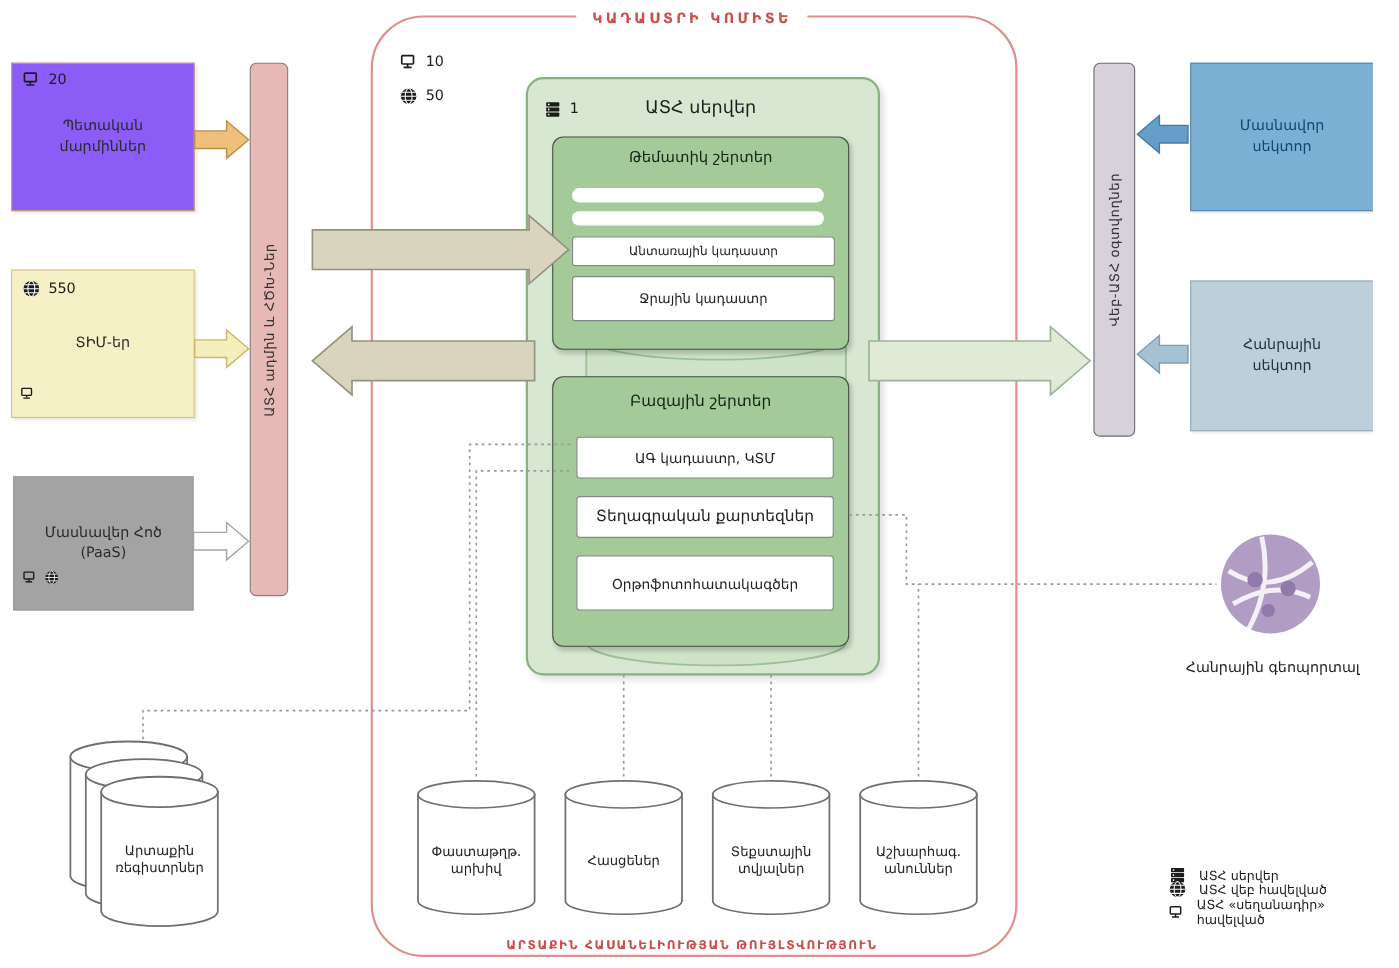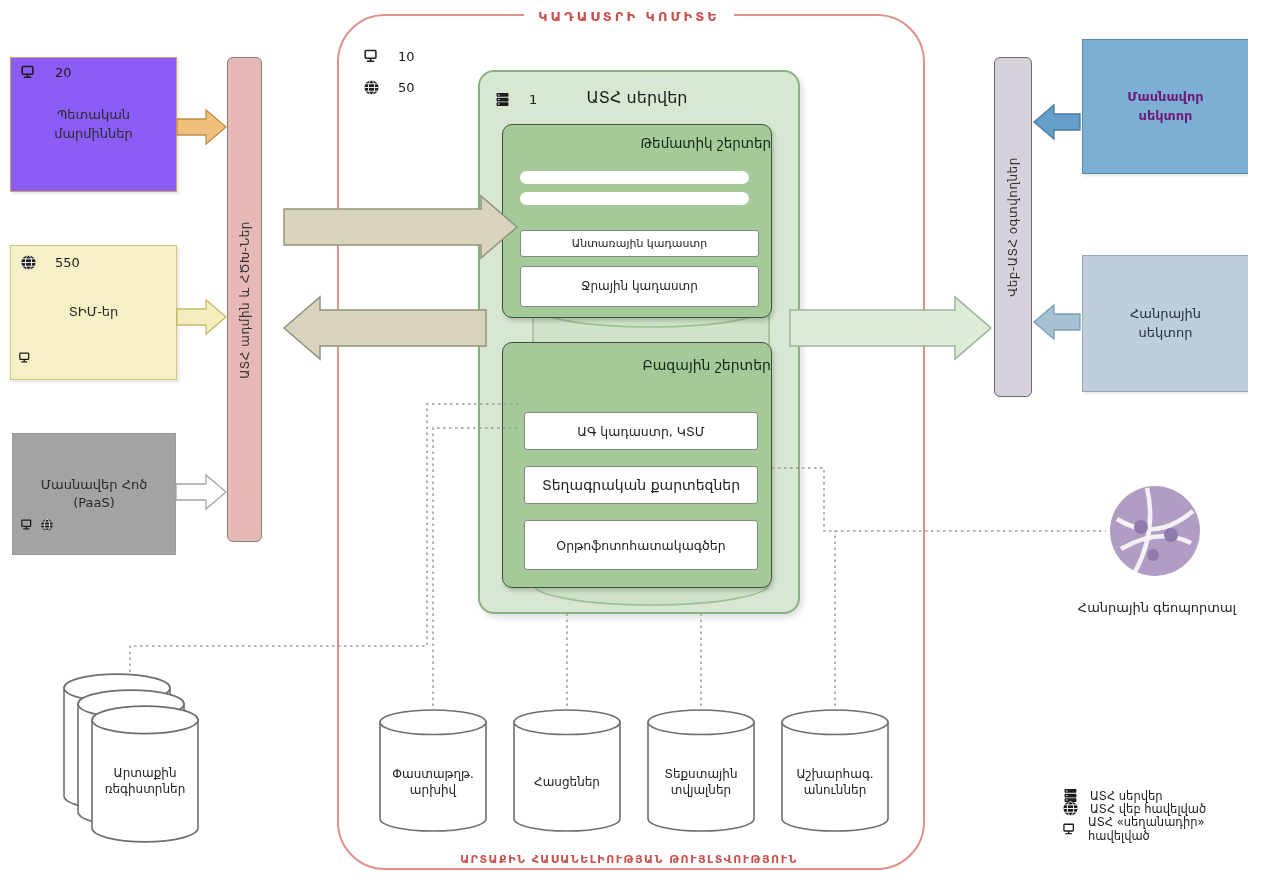--- a/index.html
+++ b/index.html
@@ -24,24 +24,24 @@
 
   
   .box {
     position:absolute; display:flex; flex-direction:column; align-items:center;
     justify-content:center; text-align:center; font-size:13px; line-height:1.4;
     color:#2a2a2a; z-index:5; box-shadow:2px 2px 3px rgba(0,0,0,0.10);
   }
   .box.state   { left:10px;  top:57px;  width:165px; height:133px; background:#8b5cf6; border:1.5px solid #cda667; }
   .box.tim     { left:10px;  top:245px; width:165px; height:133px; background:#f6f0c6; border:1.5px solid #cfc67c; }
   .box.cloud   { left:12px;  top:433px; width:162px; height:120px; background:#a3a3a3; border:1.5px solid #9a9a9a; box-shadow:none; }
-  .box.private { left:1082px; top:39px;  width:165px; height:133px; background:#7cafd4; border:1.5px solid #5b87a8; color:#701a75;font-weight:bold; }
+  .box.private { left:1082px; top:57px;  width:165px; height:133px; background:#7cafd4; border:1.5px solid #5b87a8; color:#0c4a6e; }
   .box.public  { left:1082px; top:255px; width:165px; height:135px; background:#bccfdb; border:1.5px solid #93a9b6; color:#22323e; }
 
-  .badge { position:absolute; display:flex; align-items:center; gap:18px; font-size:13px; color:#1b1b1b; z-index:6; }
+  .badge { position:absolute; display:flex; align-items:center; gap:7px; font-size:13px; color:#1b1b1b; z-index:6; }
   .icons-row { position:absolute; display:flex; gap:6px; z-index:6; }
   .ic { width:17px; height:17px; color:#1b1b1b; display:block; }
   .ic-sm { width:14px; height:14px; color:#1b1b1b; display:block; }
 
   
   .vbar {
     position:absolute; display:flex; align-items:center; justify-content:center;
     border-radius:6px; z-index:5;
   }
   .vbar.pink   { left:227px; top:57px; width:33px;  height:483px; background:#e6b8b6; border:1.5px solid #8a7a7a; }
@@ -56,26 +56,26 @@
   }
   .gis-title { position:absolute; left:478px; top:88px; width:318px; text-align:center; font-size:16px; color:#1d1d1d; z-index:6; }
   .gis-cyl { position:absolute; left:531px; top:284px; z-index:5; }
 
   .inner-green {
     position:absolute; background:#a5ca99; border:1.6px solid #3f513f;
     border-radius:10px; box-shadow:2px 3px 4px rgba(0,0,0,0.18); z-index:6;
   }
   .inner-green.thematic { left:502px; top:124px; width:268px; height:192px; }
   .inner-green.base     { left:502px; top:342px; width:268px; height:244px; }
-  .inner-title { position:absolute; left:0; right:0; text-align:right; font-size:13.5px; color:#142614; }
+  .inner-title { position:absolute; left:0; right:0; text-align:center; font-size:13.5px; color:#142614; }
   .wbar { position:absolute; background:#fff; border-radius:7px; }
   .wbtn {
     position:absolute; background:#fff; border:1px solid #868686; border-radius:3px;
     display:flex; align-items:center; justify-content:center; font-size:12px;
-    color:#222; text-align:center; line-height:1.2; padding:0 4px;margin-top:15px;
+    color:#222; text-align:center; line-height:1.2; padding:0 4px;
   }
 
   
   .overlay { position:absolute; left:0; top:0; z-index:30; pointer-events:none; }
 
   
   .db { position:absolute; width:110px; height:125px; z-index:40; }
   .db svg.cylsvg { position:absolute; left:0; top:0; }
   .db-label {
     position:absolute; left:4px; right:4px; top:34px; bottom:10px;

